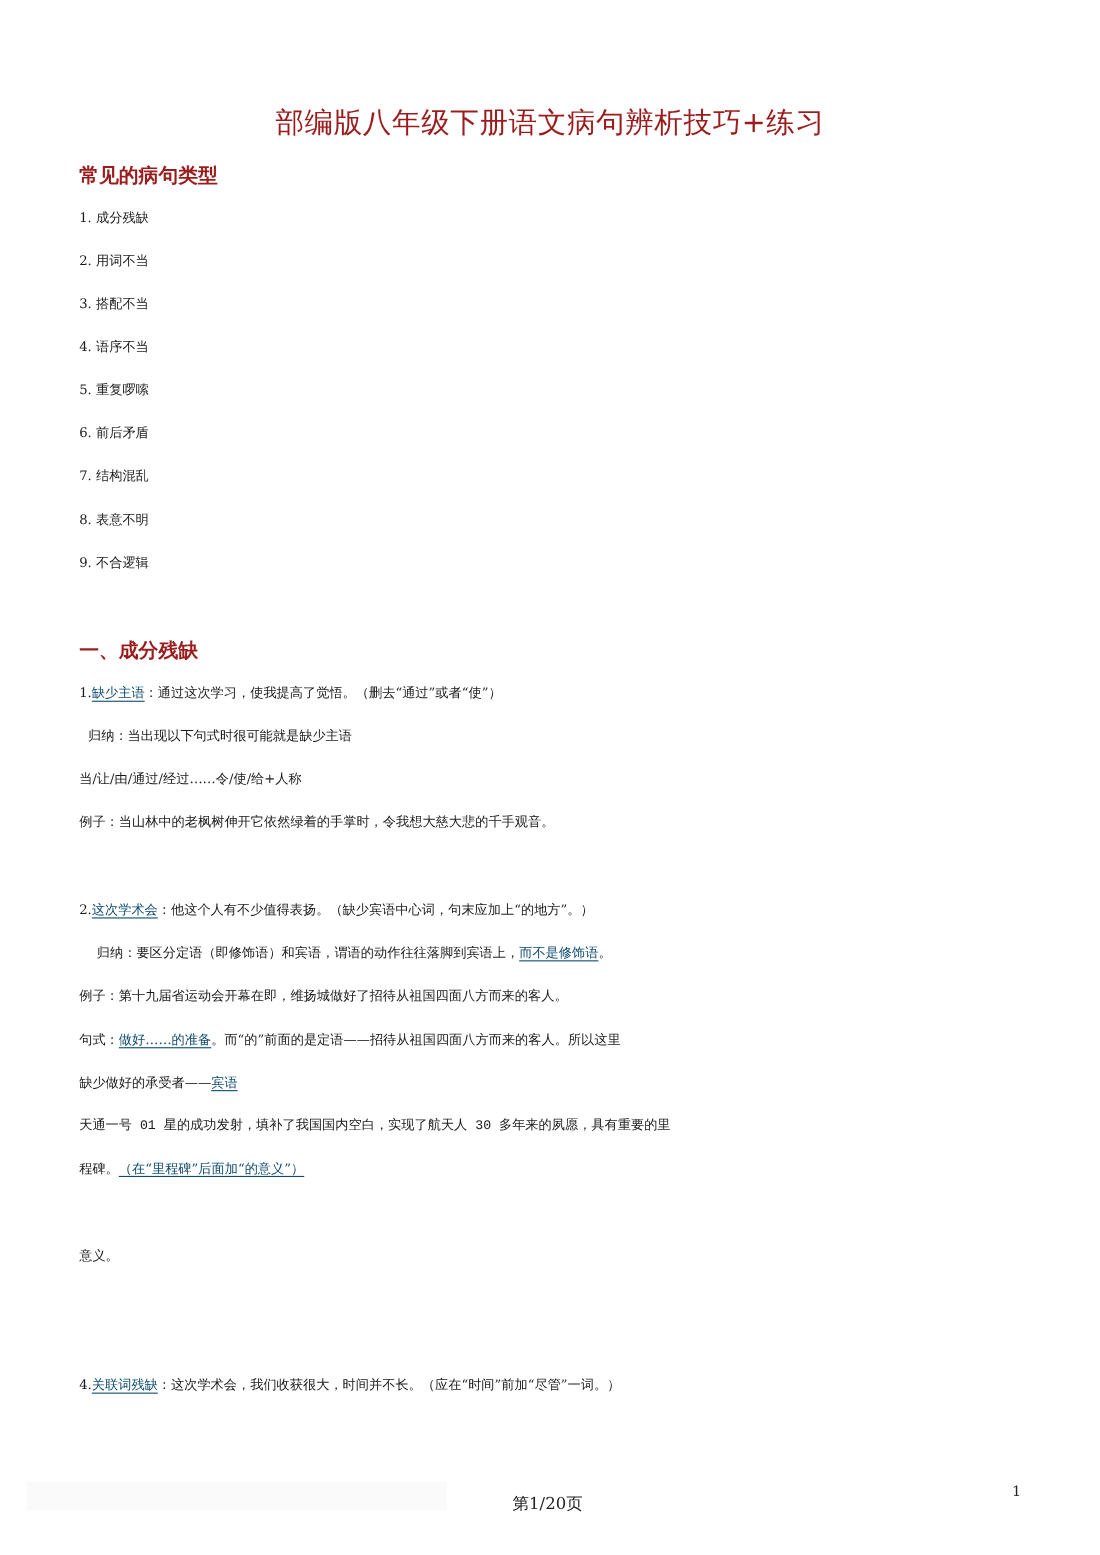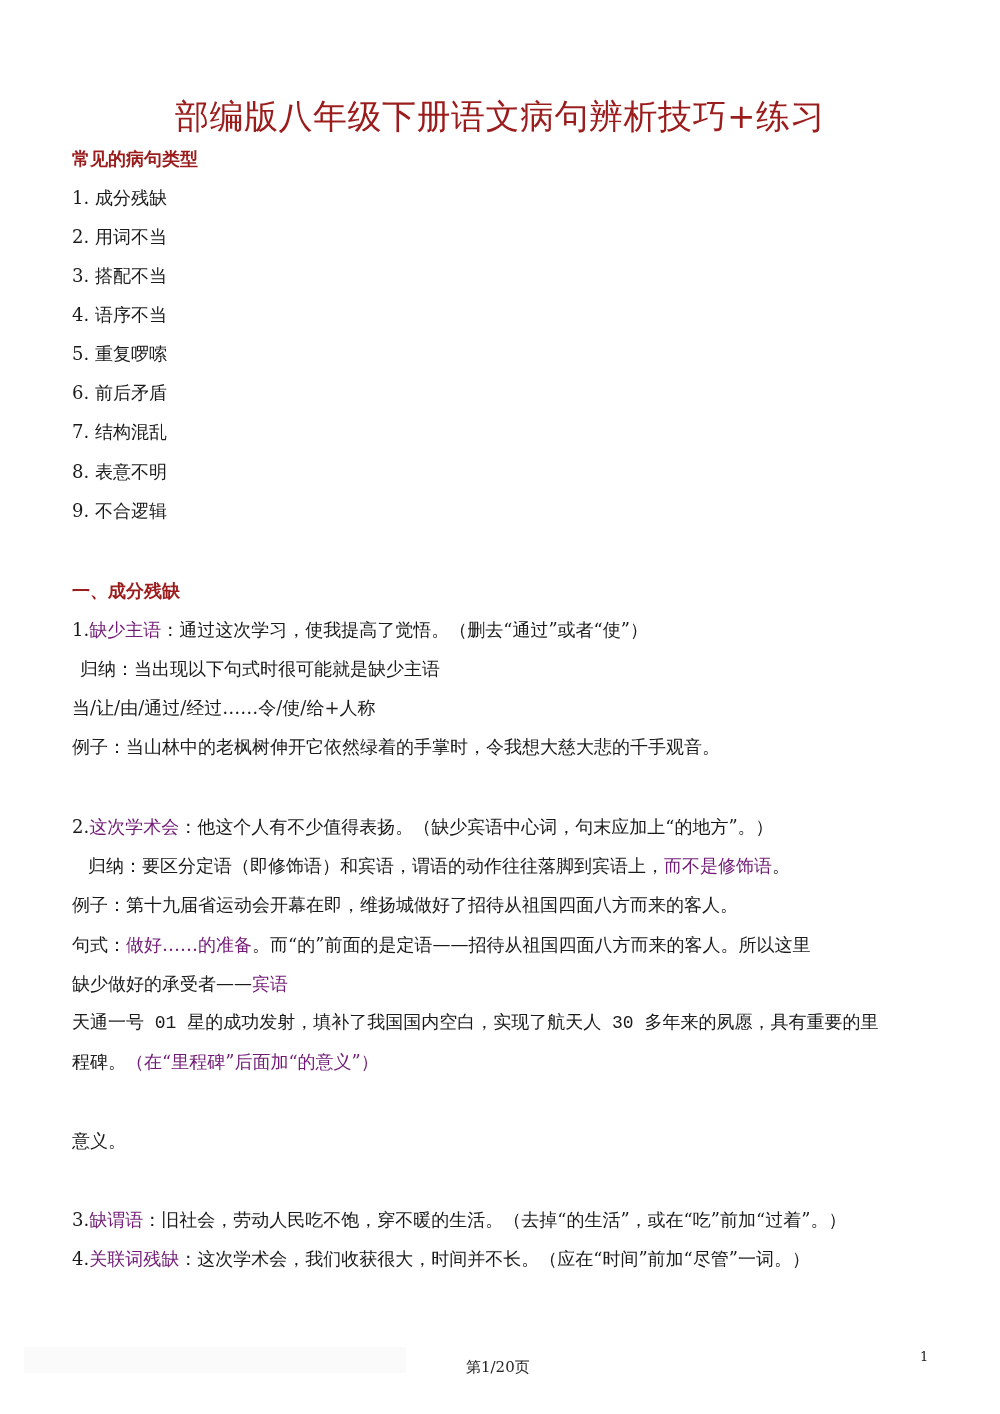--- a/index.html
+++ b/index.html
@@ -19,43 +19,44 @@
       position: absolute;
       left: 0; top: 0;
       width: 1000px; height: 1414px;
     }
     .doc-title {
       position: absolute;
       left: 0; top: 94px;
       width: 1000px;
       text-align: center;
       font-family: "DejaVu Sans", "Liberation Sans", sans-serif;
-      font-size: 34px;
+      font-size: 26px;
       color: #9b1c1c;
       letter-spacing: 0.5px;
     }
     .heading {
       position: absolute;
       left: 72px;
       font-family: "DejaVu Sans", "Liberation Sans", sans-serif;
       font-size: 18px;
       font-weight: bold;
       color: #9b1c1c;
     }
     .line {
       position: absolute;
       left: 72px;
-      font-size: 18px;
+      font-size: 12px;
       line-height: 24px;
       white-space: nowrap;
       color: #1a1a1a;
     }
     .line.indent { left: 80px; }
     .link {
-      color: #701a75;
+      color: #0c4a6e;
+      text-decoration: underline;
       text-underline-offset: 3px;
       cursor: pointer;
     }
     .page-footer {
       position: absolute;
       left: 466px; top: 1358px;
       font-size: 15px;
       color: #222;
     }
     .page-number {
@@ -110,23 +111,20 @@
   </div>
   <div class="line" style="top:972px;">
     <span>缺少做好的承受者——</span><span class="link">宾语</span>
   </div>
   <div class="line" style="top:1011px;font-family:Liberation Mono, monospace;">天通一号 01 星的成功发射，填补了我国国内空白，实现了航天人 30 多年来的夙愿，具有重要的里</div>
   <div class="line" style="top:1050px;">
     <span>程碑。</span><span class="link">（在“里程碑”后面加“的意义”）</span>
   </div>
   <div class="line" style="top:1129px;">意义。</div>
 
-  <div class="line" style="top:1208px;">
-    <span>3.</span><span class="link">缺谓语</span><span>：旧社会，劳动人民吃不饱，穿不暖的生活。（去掉“的生活”，或在“吃”前加“过着”。）</span>
-  </div>
 
   <div class="line" style="top:1247px;">
     <span>4.</span><span class="link">关联词残缺</span><span>：这次学术会，我们收获很大，时间并不长。（应在“时间”前加“尽管”一词。）</span>
   </div>
 
   <div class="footer-band"></div>
   <div class="page-footer">第1/20页</div>
   <div class="page-number">1</div>
 
 </div>

